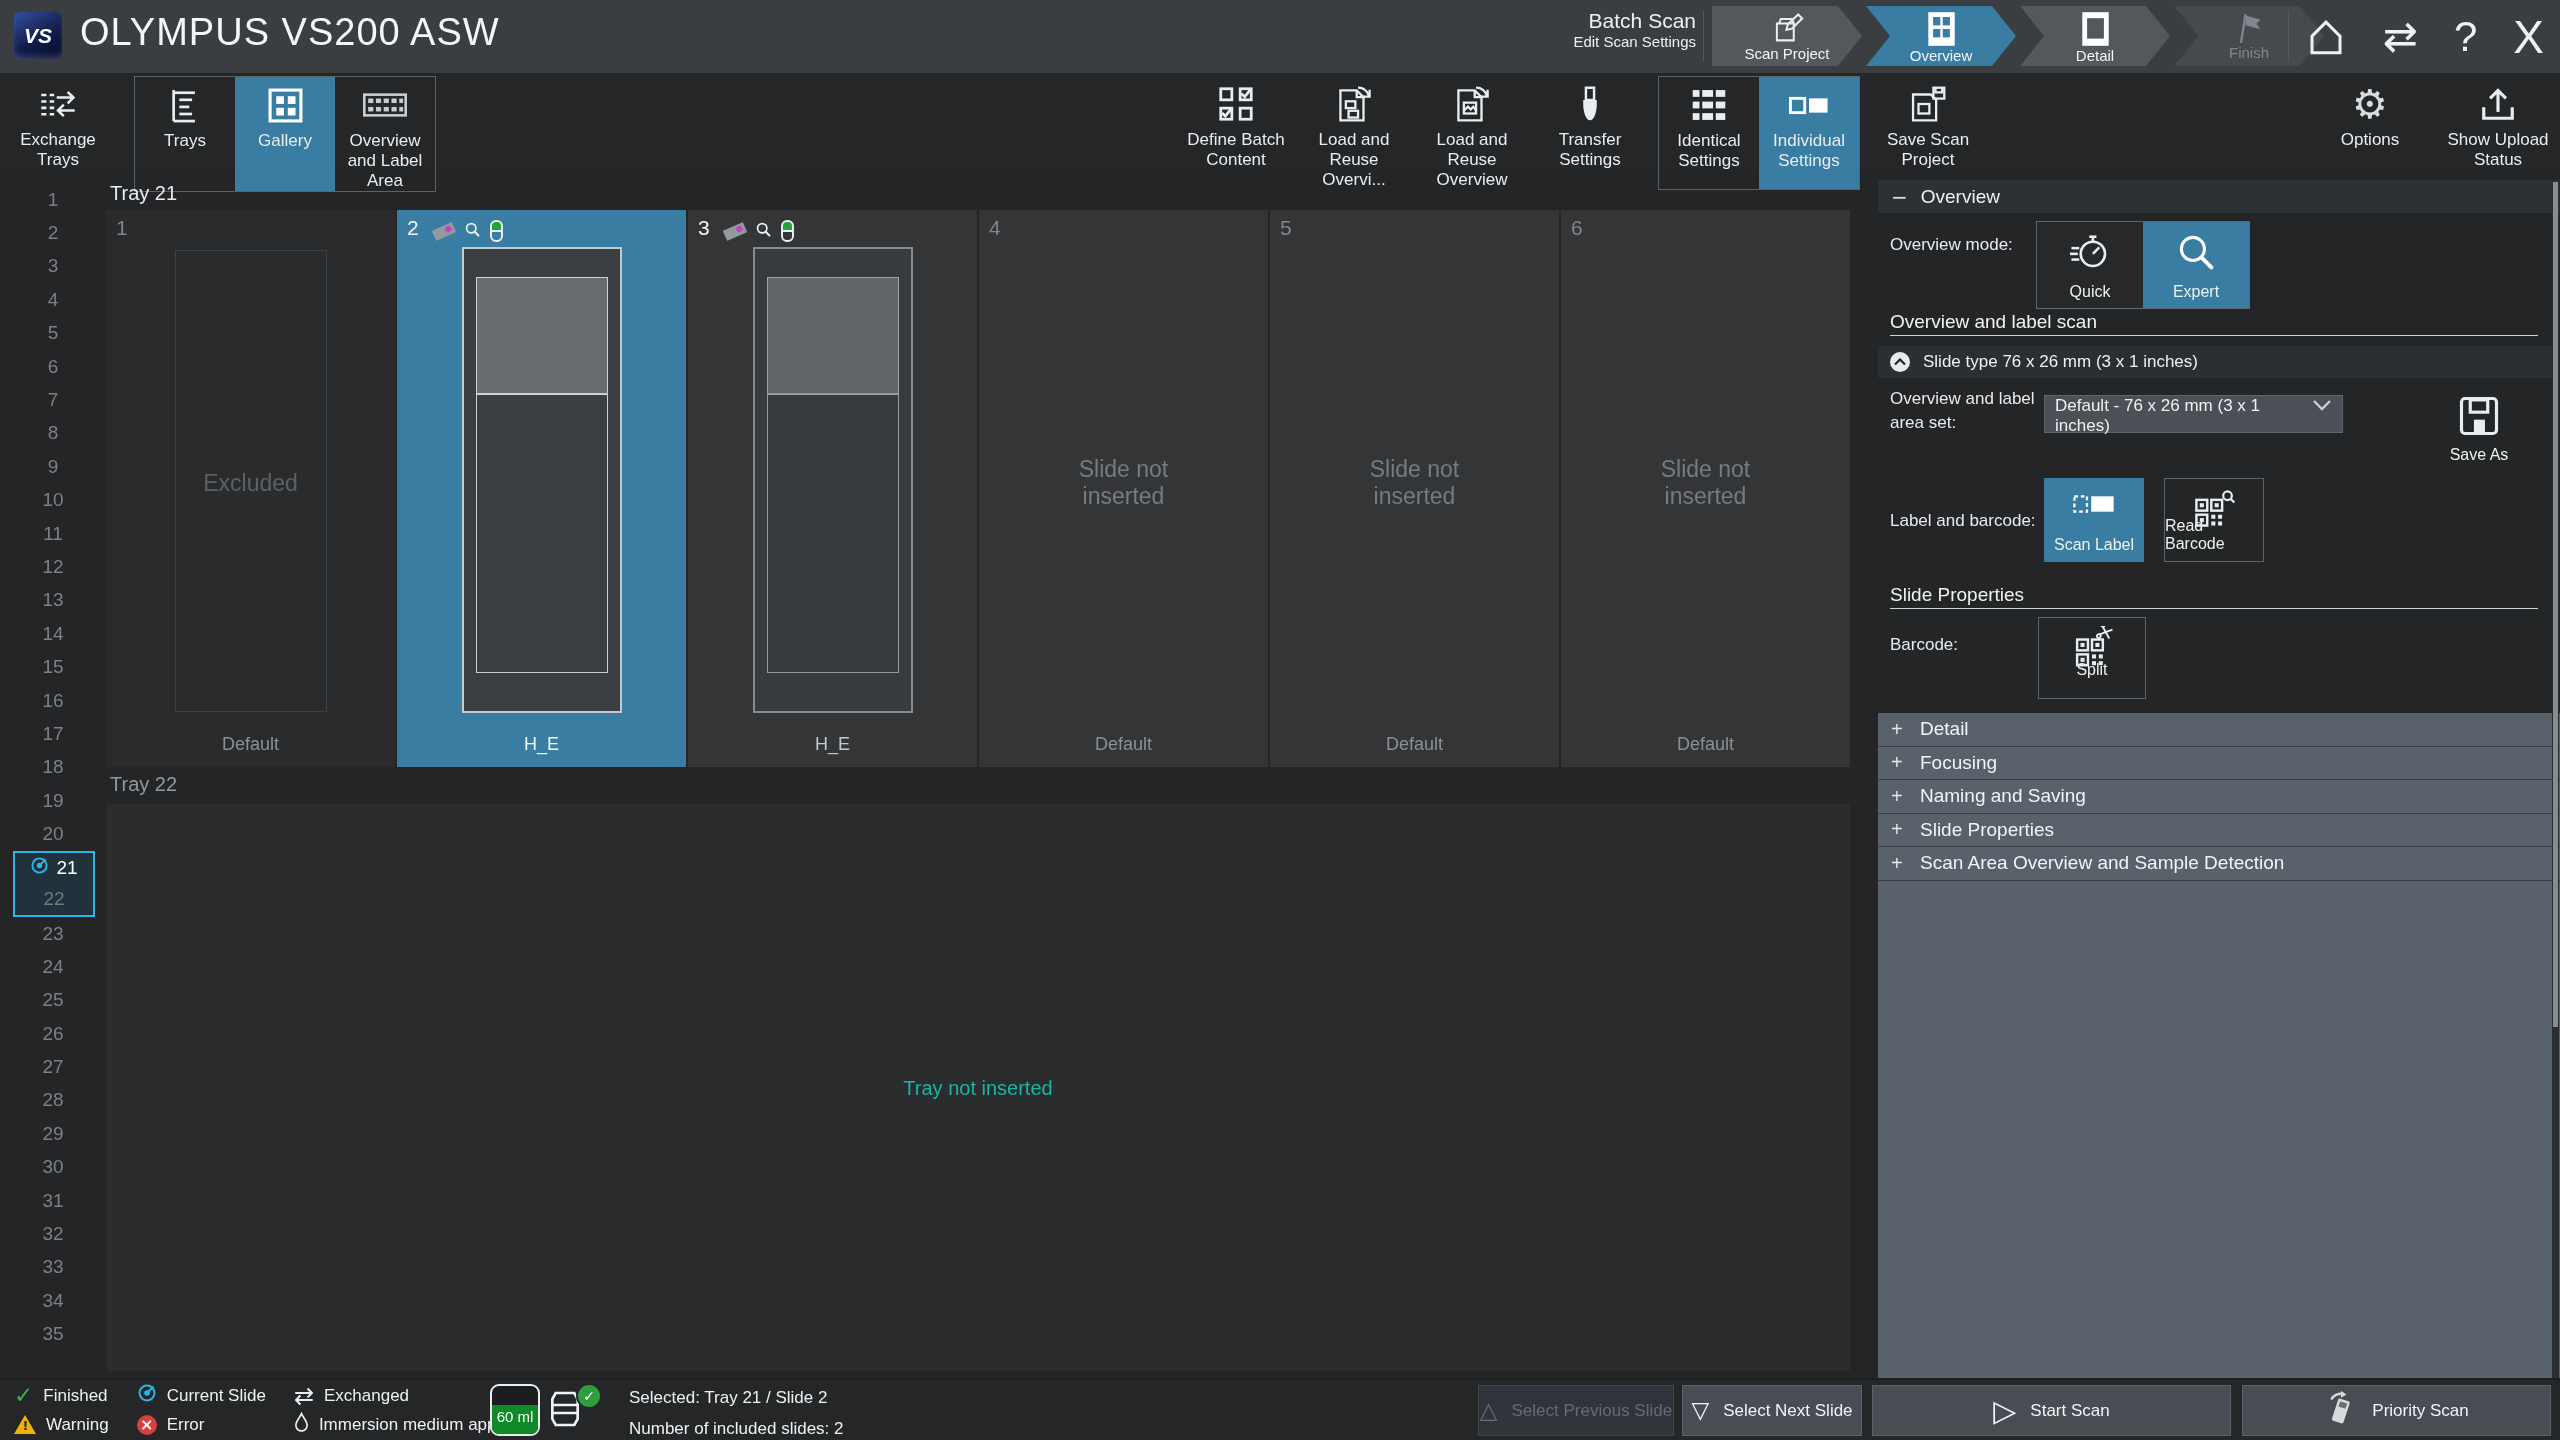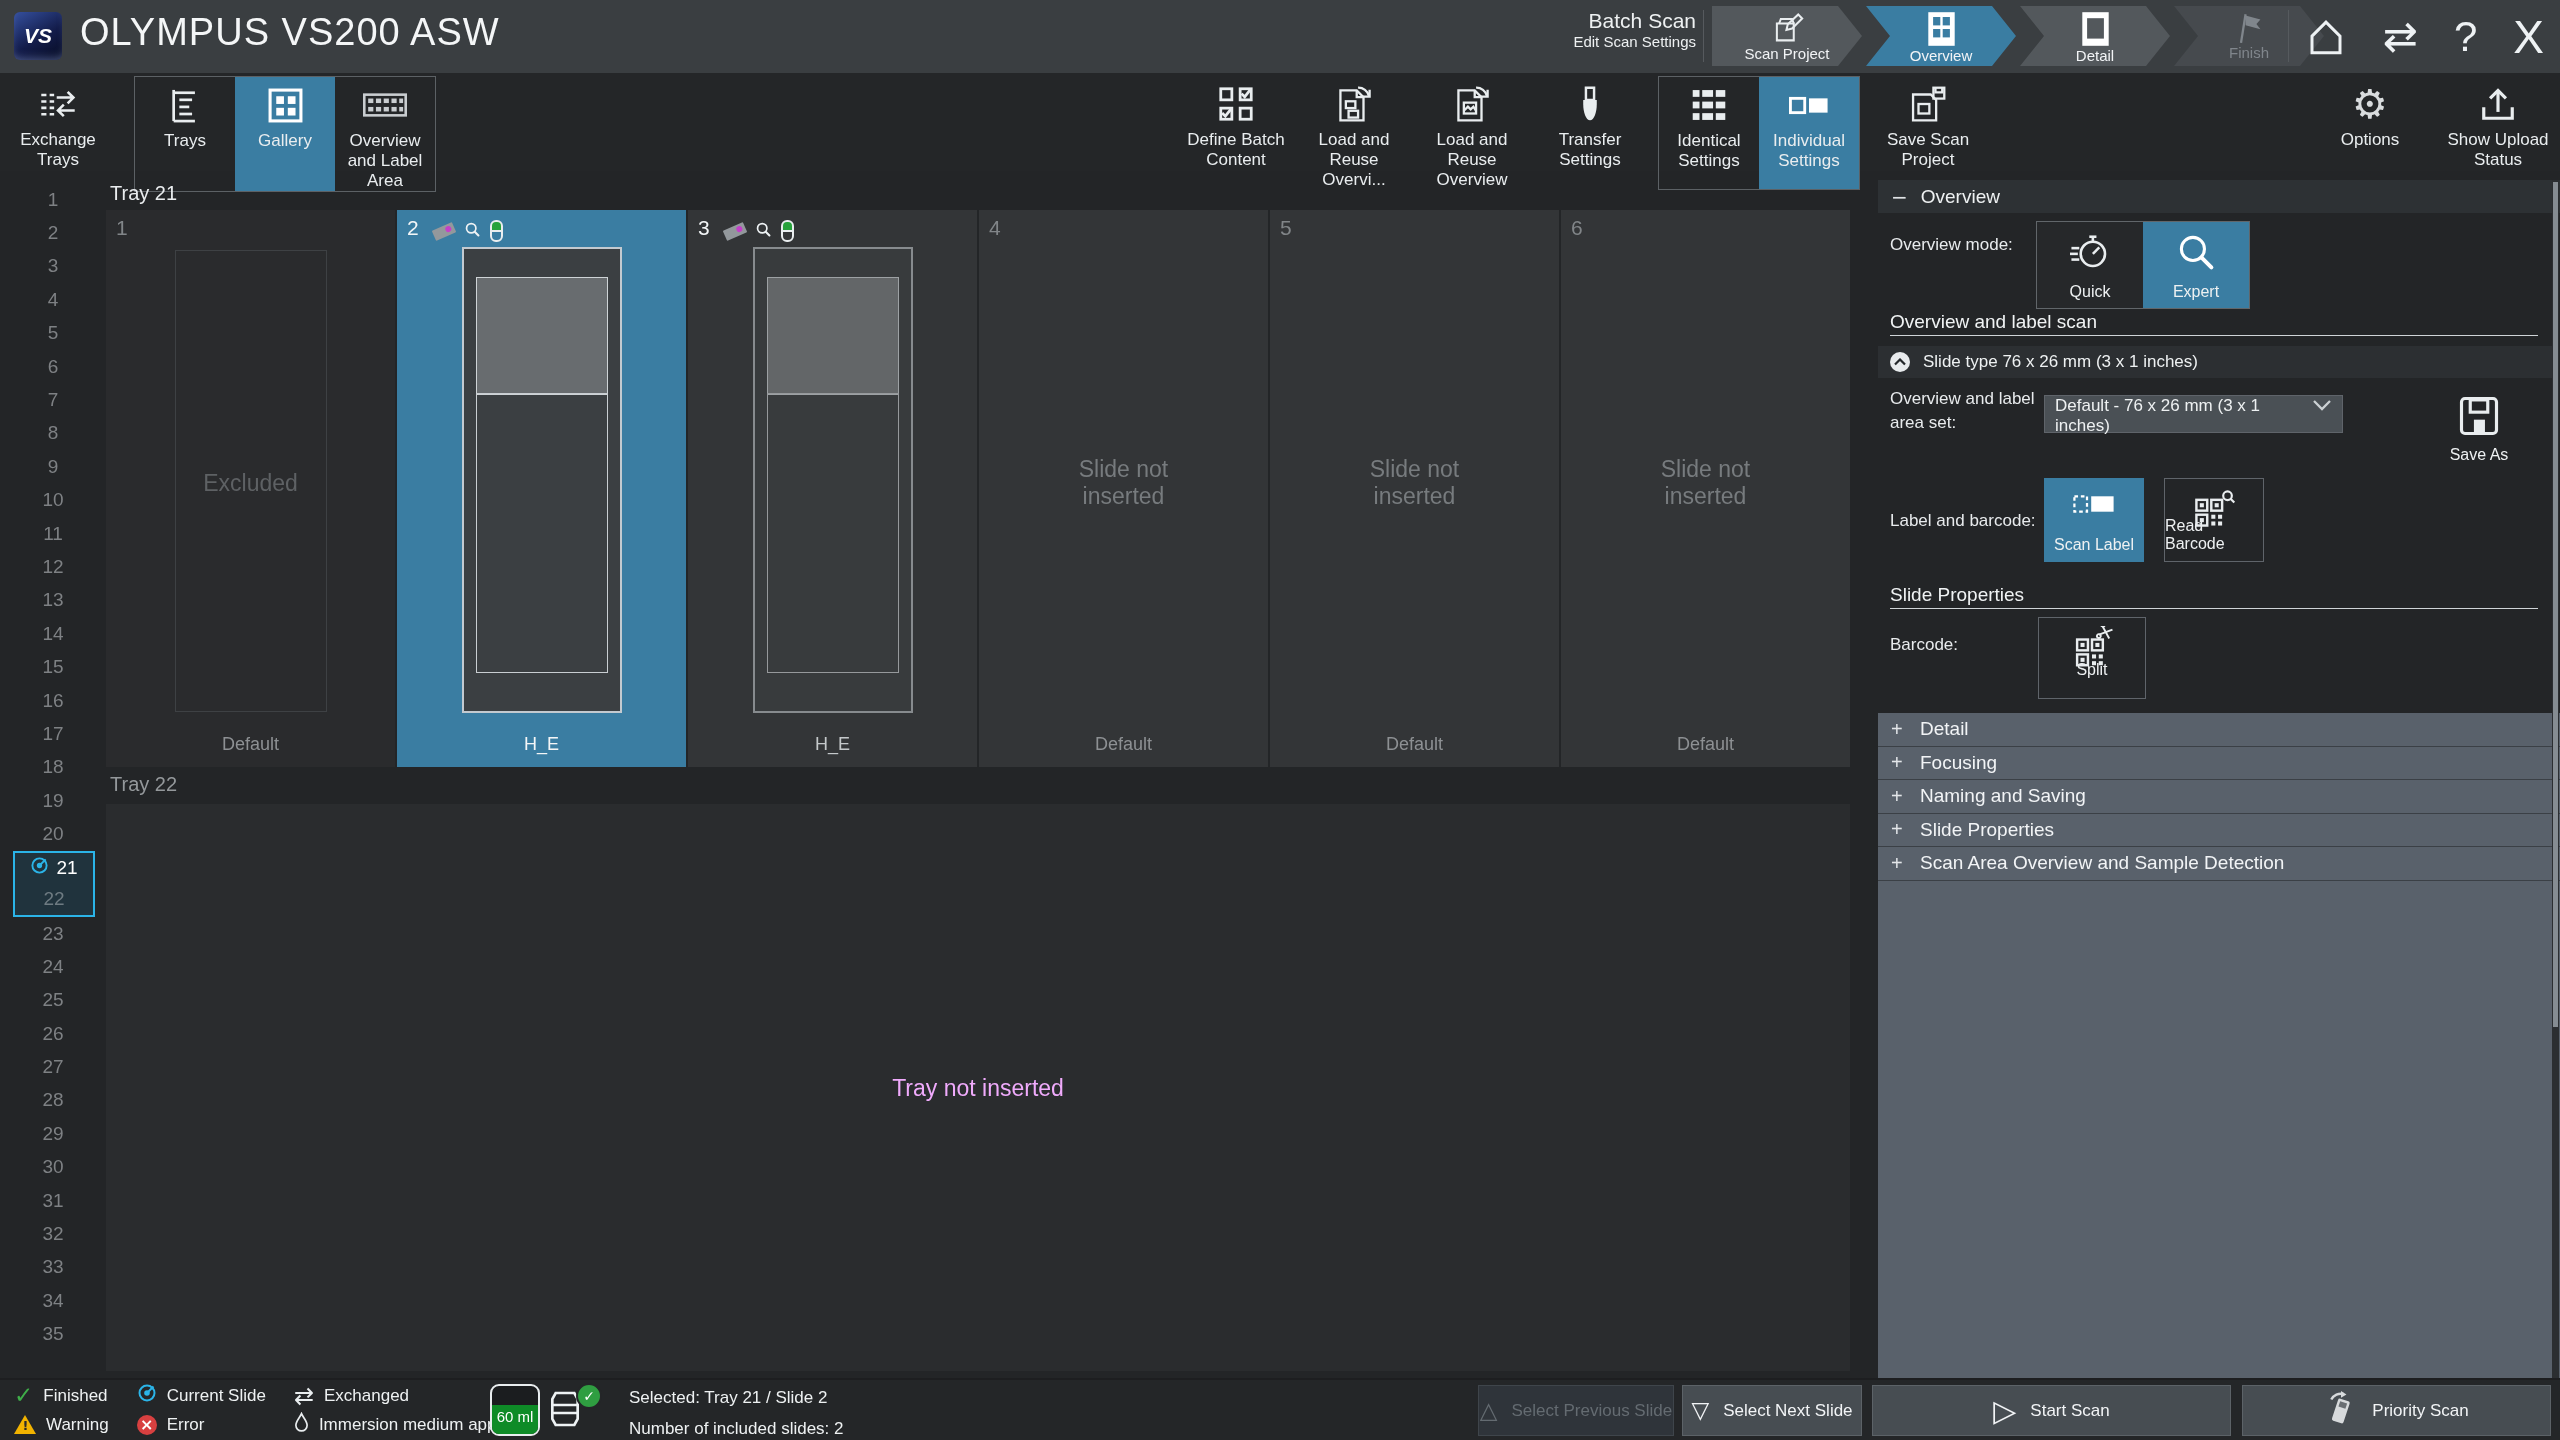--- a/index.html
+++ b/index.html
@@ -81,21 +81,21 @@
   .slide-specimen{position:absolute;left:12px;right:12px;top:144px;height:278px;border:1px solid #c9ced2;}
   .cell:not(.selected) .slide-label-area{background:#636668;border-color:#9da1a4;}
   .cell:not(.selected) .slide-specimen{border-color:#96999c;}
   .mini-slide{position:relative;width:22px;height:11px;background:#93989c;transform:rotate(-24deg);
               border-radius:1px;display:inline-block;}
   .mini-slide .dot{position:absolute;right:3px;top:2px;width:6px;height:6px;border-radius:50%;background:#c43fc9;}
   .mini-vial{width:13px;height:22px;border:2px solid #e9edef;border-radius:6px;box-sizing:border-box;
              background:linear-gradient(to bottom,#27a23b 0,#27a23b 42%,#e9edef 42%,#e9edef 55%,transparent 55%);}
   .strip22{position:absolute;left:0;top:633px;width:1744px;height:567px;background:#2a2c2e;}
   .strip22 .empty-text{position:absolute;top:50%;left:0;right:0;transform:translateY(-50%);
-                       text-align:center;font-size:23px;color:#f0abfc;}
+                       text-align:center;font-size:20px;color:#14b8a6;}
 
   
   .rightpanel{position:absolute;left:1878px;top:171px;width:682px;bottom:60px;}
   .rp-header{position:absolute;left:0;right:0;top:9px;height:33px;background:#2d3134;display:flex;
              align-items:center;gap:13px;padding-left:13px;font-size:19px;box-sizing:border-box;}
   .rp-minus{font-size:20px;color:#dfe3e5;}
   .rp-label{position:absolute;font-size:17px;color:#e8ebed;line-height:1.4;}
   .mode-group{position:absolute;left:158px;top:50px;display:flex;border:1px solid #61666a;}
   .mode-btn{position:relative;width:106px;height:86px;background:#26282a;display:flex;flex-direction:column;
             align-items:center;justify-content:flex-end;padding-bottom:7px;box-sizing:border-box;font-size:16px;}

